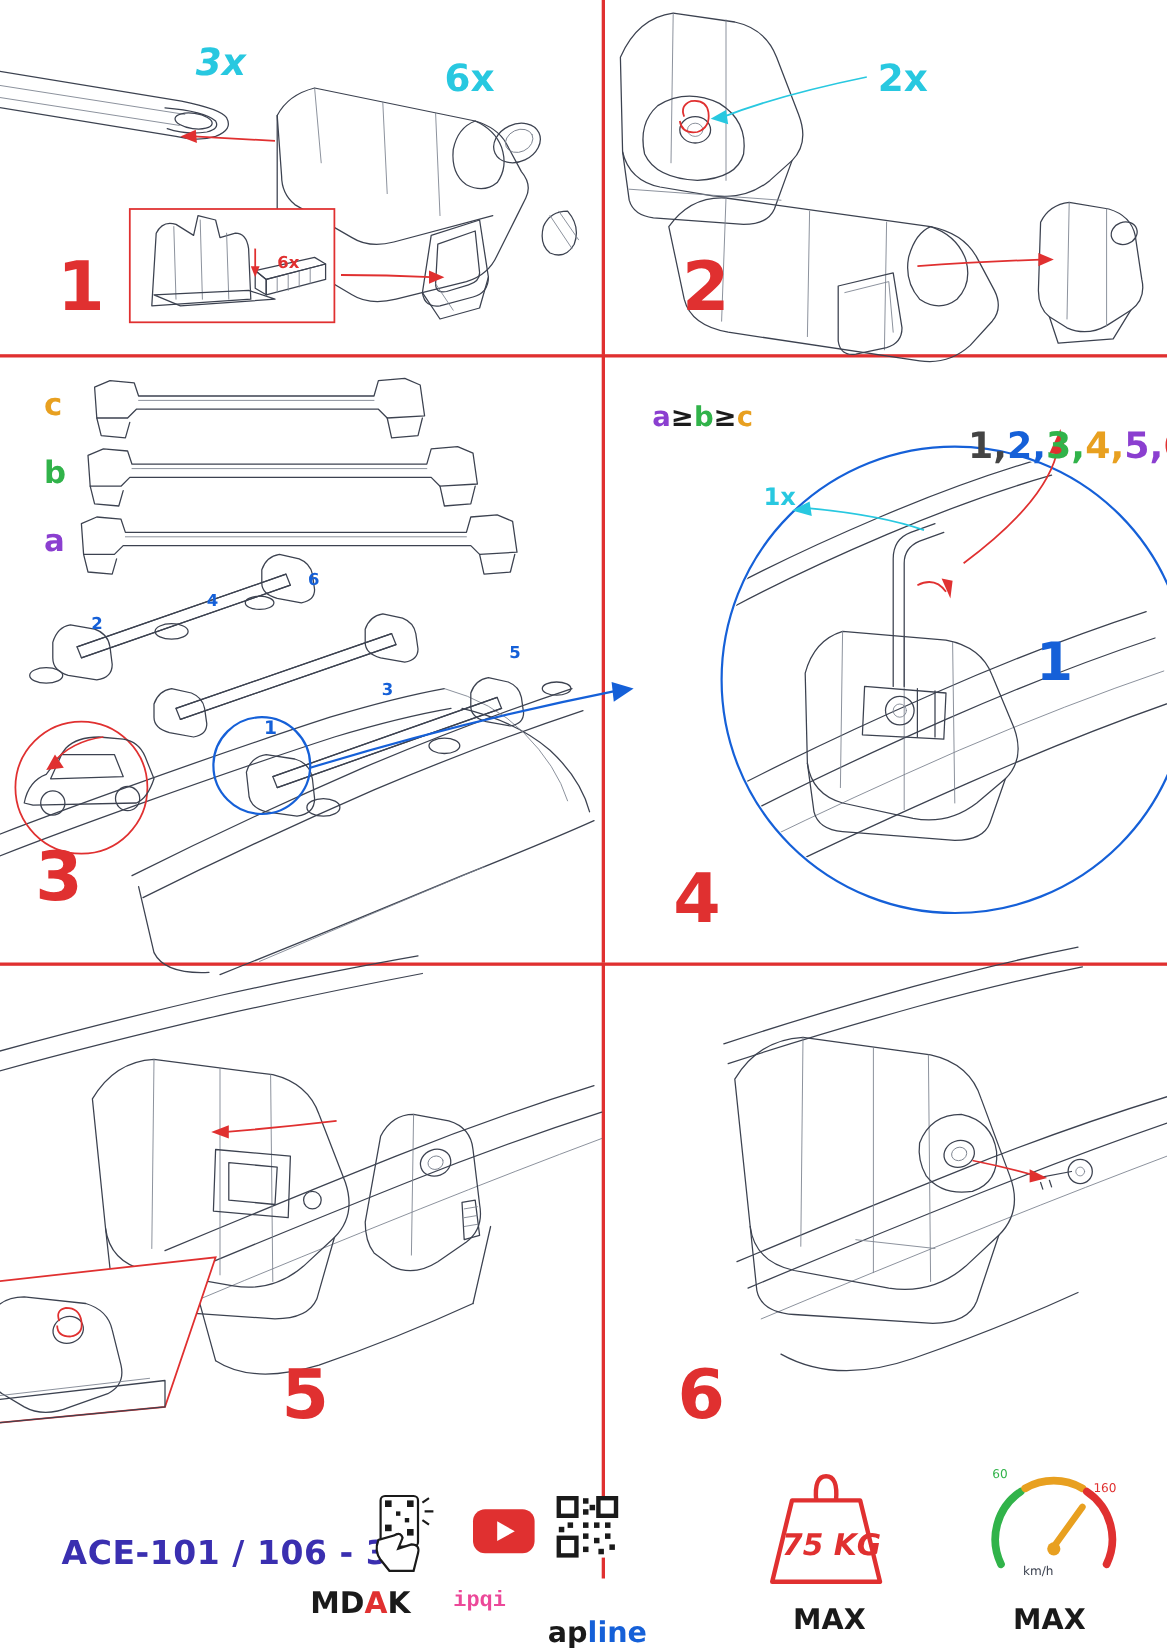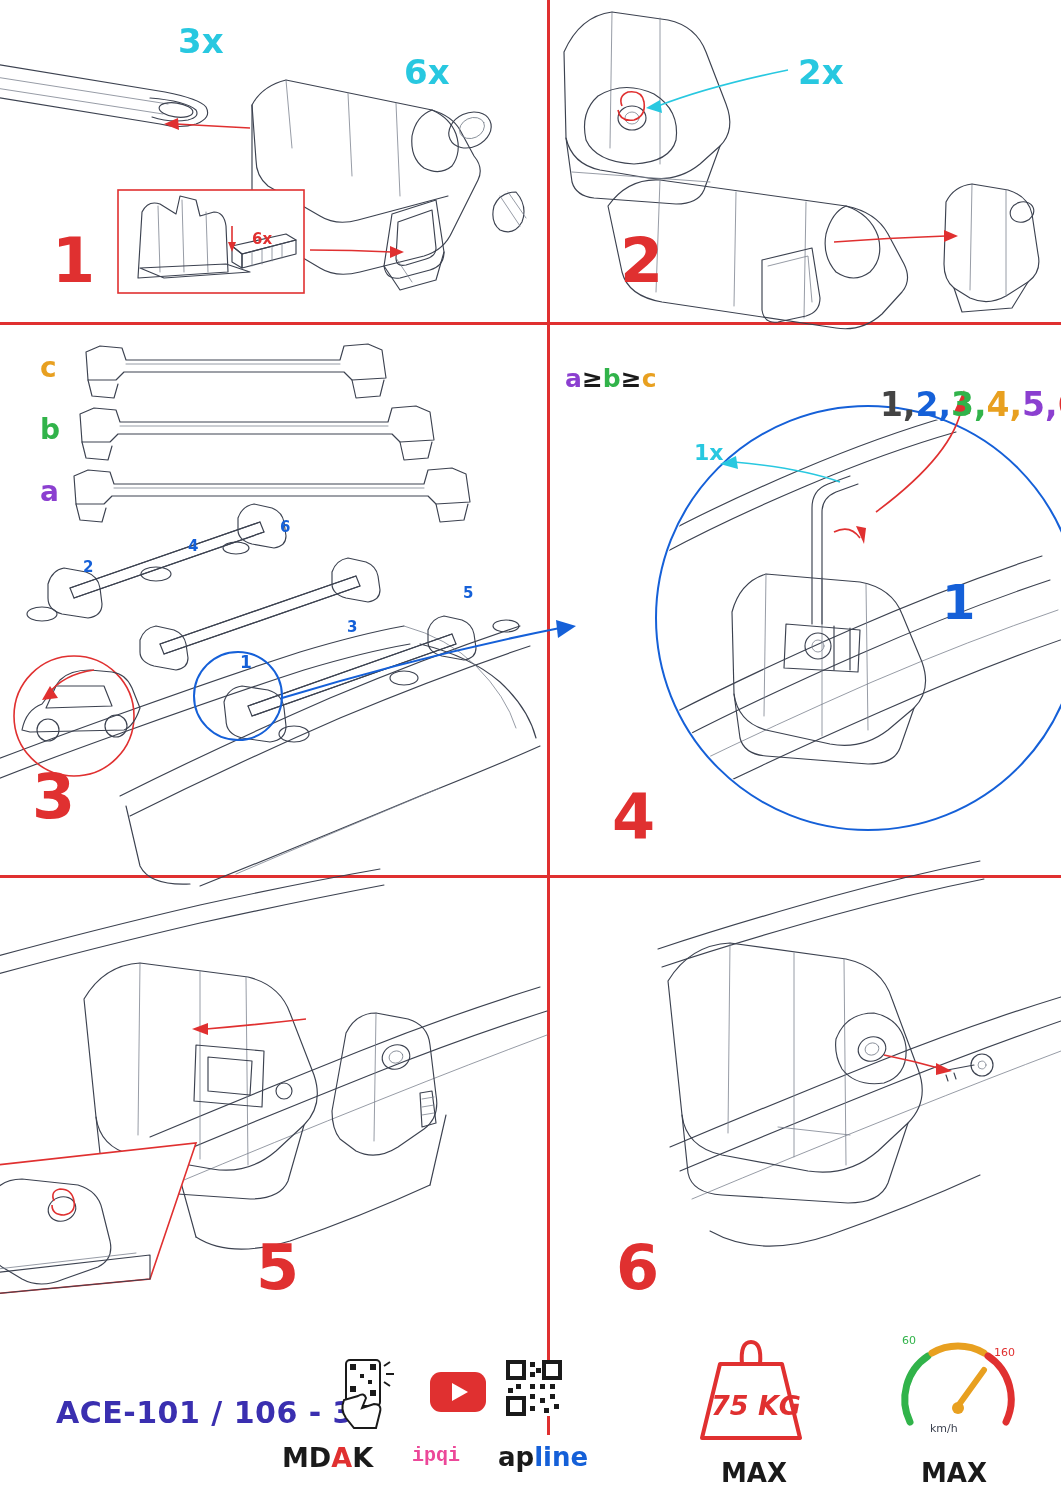--- a/index.html
+++ b/index.html
@@ -111,20 +111,21 @@
     position:absolute;
     font-size:20px;font-weight:700;
     font-family:Liberation Mono, monospace;
     color:#ec4899;
   }
   .brand-apline{
     position:absolute;
     font-size:26px;font-weight:700;
     font-family:"DejaVu Sans", sans-serif;
     color:#1a1a1a;
+    margin-top:28px;
   }
   .brand-apline .bl{color:#1560d8;}
   .max-label{
     position:absolute;
     font-size:26px;
     font-weight:700;
     font-family:"DejaVu Sans", sans-serif;
     color:#1a1a1a;
   }
   .weight-text{
@@ -201,21 +202,21 @@
         <path class="ln" d="M232 246 L242 254 L242 268 L232 262 Z" fill="#fff"></path>
         <path class="ln" d="M242 254 L296 240 L296 254 L242 268 Z" fill="#fff"></path>
         <path class="ln-t" d="M252 252 L252 266 M262 250 L262 264 M272 247 L272 261 M282 244 L282 258"></path>
         <path class="red" d="M232 226 L232 246"></path>
         <path class="redf" d="M228 242 L232 252 L236 242 Z"></path>
       </g>
 
       <path class="red" d="M310 250 Q352 250 392 252"></path>
       <path class="redf" d="M390 246 L404 252 L390 258 Z"></path>
     </svg>
-    <div class="qty" style="left:178px;top:24px;">3x</div>
+    <div class="qty" style="left:178px;top:40px;font-style:italic;">3x</div>
     <div class="qty" style="left:404px;top:55px;">6x</div>
     <div style="position:absolute;left:252px;top:230px;color:#e03030;font-size:15px;font-weight:700;font-family:'DejaVu Sans',sans-serif;">6x</div>
     <div class="step-num" style="left:52px;top:230px;">1</div>
   </div>
 
   <div style="position:absolute;left:550px;top:0;width:511px;height:322px;border-radius:31px;">
     <svg width="511" height="322" viewBox="0 0 511 322">
       <g>
         <path class="ln" d="M14 52 Q30 16 62 12 L118 20 Q146 26 156 52 L176 104 Q186 130 170 146 L150 164 Q128 182 98 178 L50 170 Q22 164 16 138 Z"></path>
         <path class="ln-t" d="M62 12 L60 148"></path>
@@ -330,21 +331,21 @@
     <div class="mini-num" style="left:83px;top:232px;">2</div>
     <div class="mini-num" style="left:188px;top:211px;">4</div>
     <div class="mini-num" style="left:280px;top:192px;">6</div>
     <div class="mini-num" style="left:347px;top:292px;">3</div>
     <div class="mini-num" style="left:463px;top:258px;">5</div>
     <div class="mini-num" style="left:240px;top:326px;font-size:17px;">1</div>
 
     <div class="step-num" style="left:32px;top:440px;">3</div>
   </div>
 
-  <div class="ineq" style="left:565px;top:366px;">
+  <div class="ineq" style="left:593px;top:366px;">
     <span style="color:#8b3fd0;">a</span><span style="color:#1a1a1a;">≥</span><span style="color:#31b34a;">b</span><span style="color:#1a1a1a;">≥</span><span style="color:#e8a020;">c</span>
   </div>
 
   <div style="position:absolute;left:550px;top:326px;width:511px;height:549px;">
     <svg width="511" height="549" viewBox="0 0 511 549">
 
       <circle class="blue" cx="318" cy="292" r="212" fill="#ffffff"></circle>
 
       <g clip-path="url(#cc)">
         <g>

